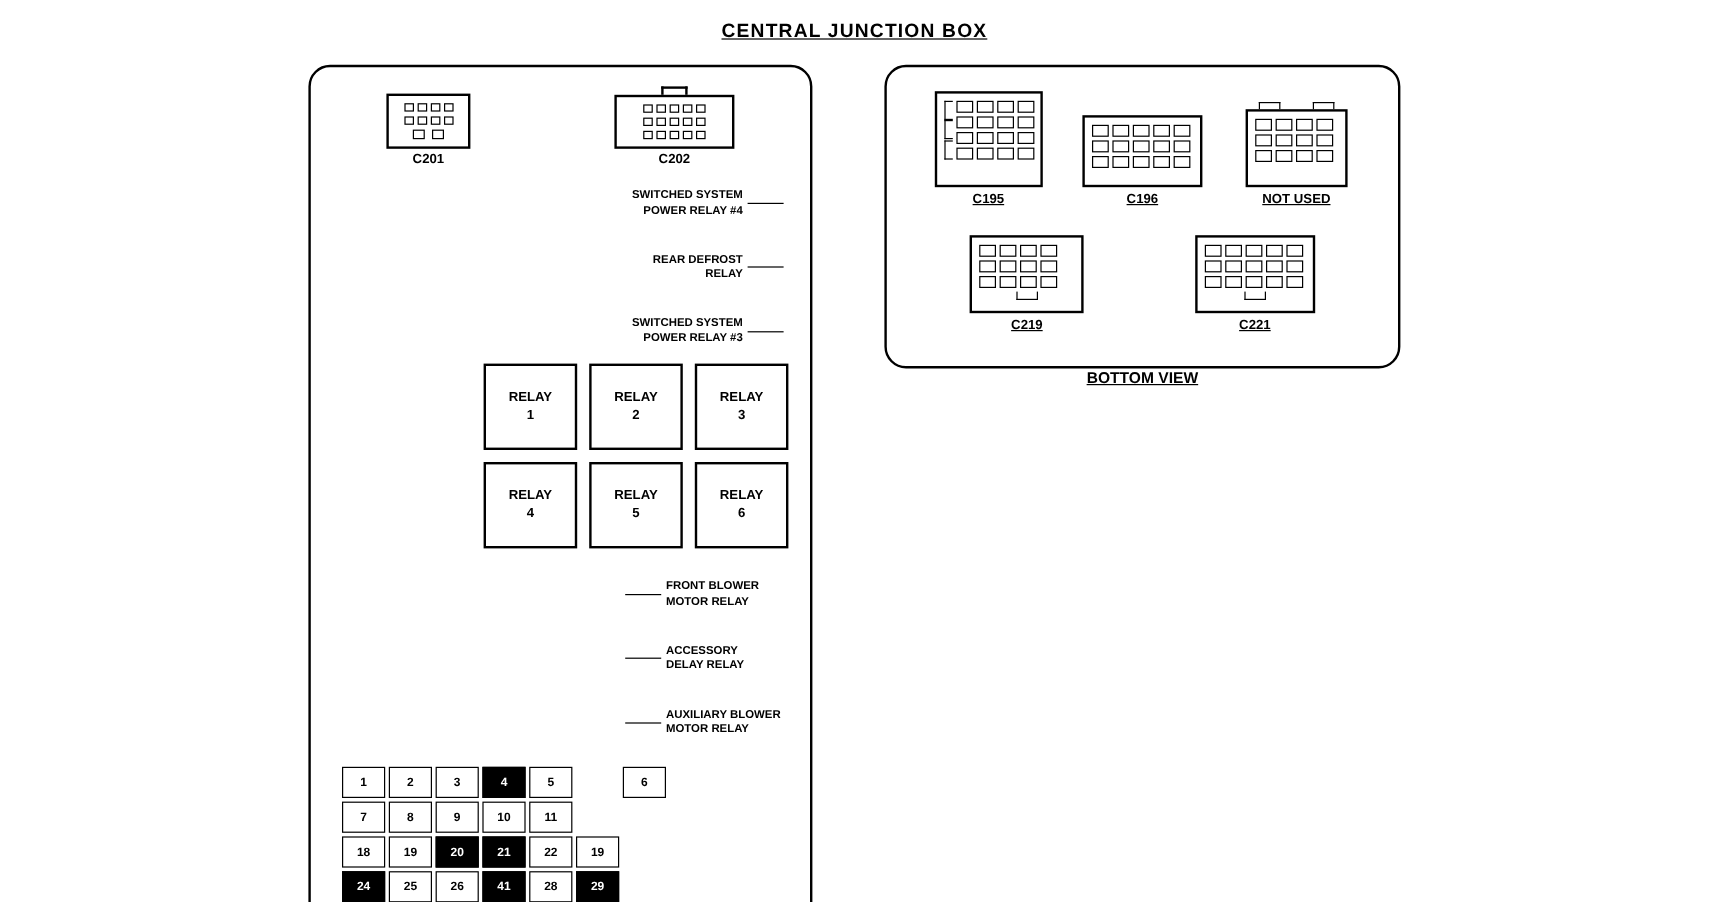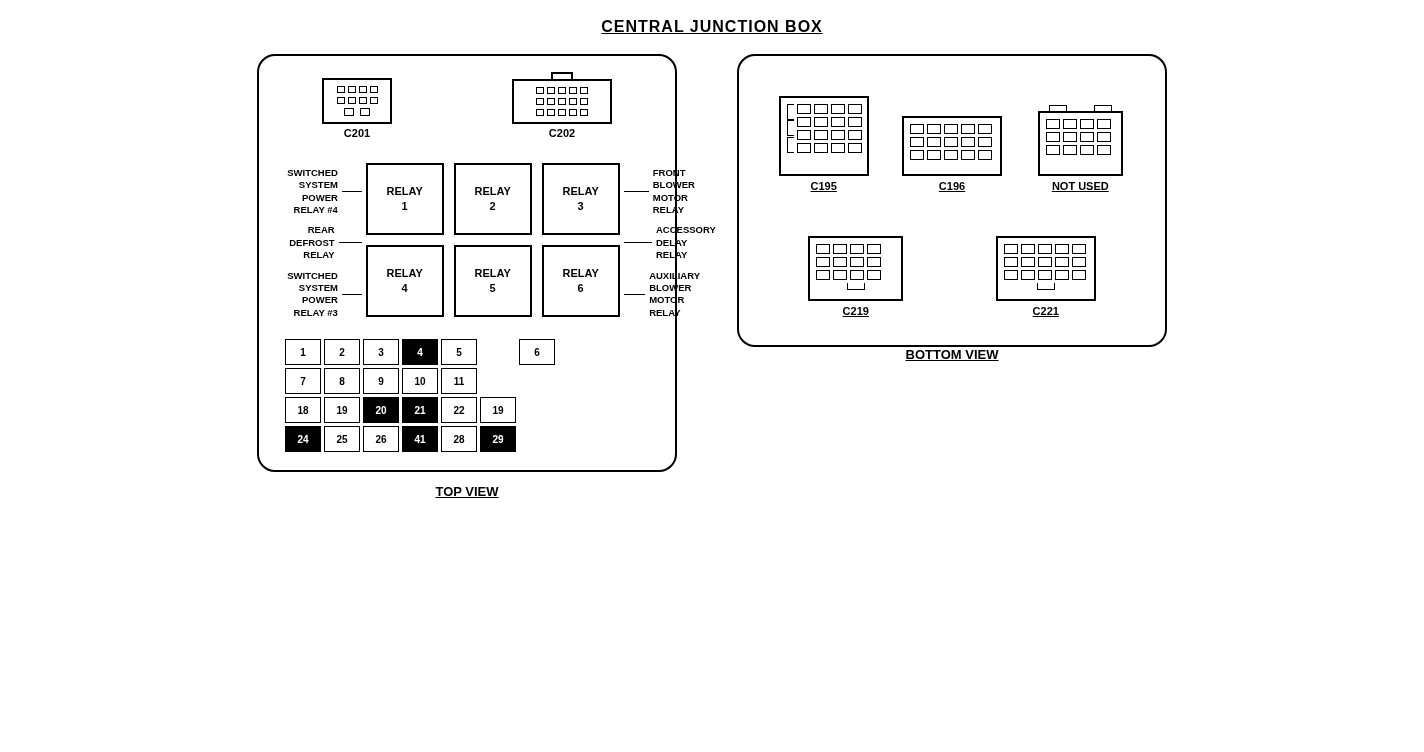--- a/index.html
+++ b/index.html
@@ -52,21 +52,21 @@
       margin-top: 12px;
       font-size: 13px;
     }
 
     
     .connectors-row {
       display: flex;
       flex-direction: row;
       justify-content: space-around;
       align-items: flex-end;
-      margin-bottom: 24px;
+      margin-bottom: 4px;
     }
     .connector {
       display: flex;
       flex-direction: column;
       align-items: center;
     }
     .connector-body {
       border: 2px solid #000;
       background: #fff;
       display: flex;
@@ -193,21 +193,20 @@
       display: flex;
       flex-direction: row;
       justify-content: space-around;
       align-items: flex-end;
       gap: 10px;
     }
     .connector-item {
       display: flex;
       flex-direction: column;
       align-items: center;
-      margin-top: 20px;
     }
     .connector-item-label {
       font-size: 11px;
       font-weight: bold;
       text-decoration: underline;
       margin-top: 4px;
       text-align: center;
     }
 
     
@@ -343,21 +342,21 @@
               <div class="connector-pin"></div>
               <div class="connector-pin"></div>
               <div class="connector-pin"></div>
               <div class="connector-pin"></div>
             </div>
           </div>
           <div class="connector-label">C202</div>
         </div>
       </div>
 
-      <div style="display:flex; flex-direction:row; align-items:flex-start; margin-bottom:10px; position:relative;">
+      <div style="display:flex; flex-direction:column; align-items:flex-end; margin-bottom:10px; position:relative;">
 
         <div style="width:140px; display:flex; flex-direction:column; justify-content:space-around; height:160px; text-align:right; font-size:9.5px; font-weight:bold; padding-right:4px;">
           <div style="display:flex; flex-direction:row; align-items:center; justify-content:flex-end;">
             <span style="text-align:right; line-height:1.3;">SWITCHED SYSTEM<br>POWER RELAY #4</span>
             <div style="width:30px; height:1px; background:#000; margin-left:4px;"></div>
           </div>
           <div style="display:flex; flex-direction:row; align-items:center; justify-content:flex-end;">
             <span style="text-align:right; line-height:1.3;">REAR DEFROST<br>RELAY</span>
             <div style="width:30px; height:1px; background:#000; margin-left:4px;"></div>
           </div>

